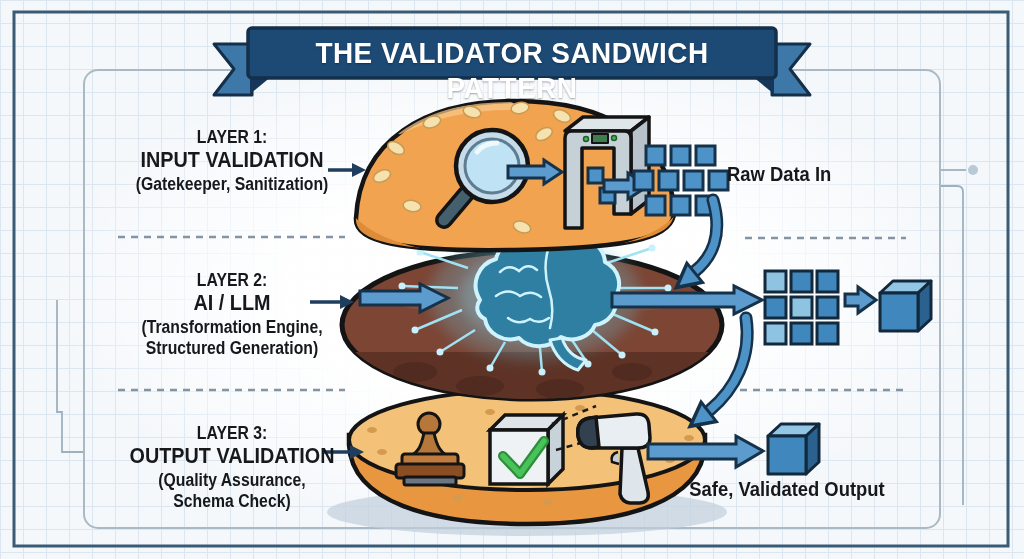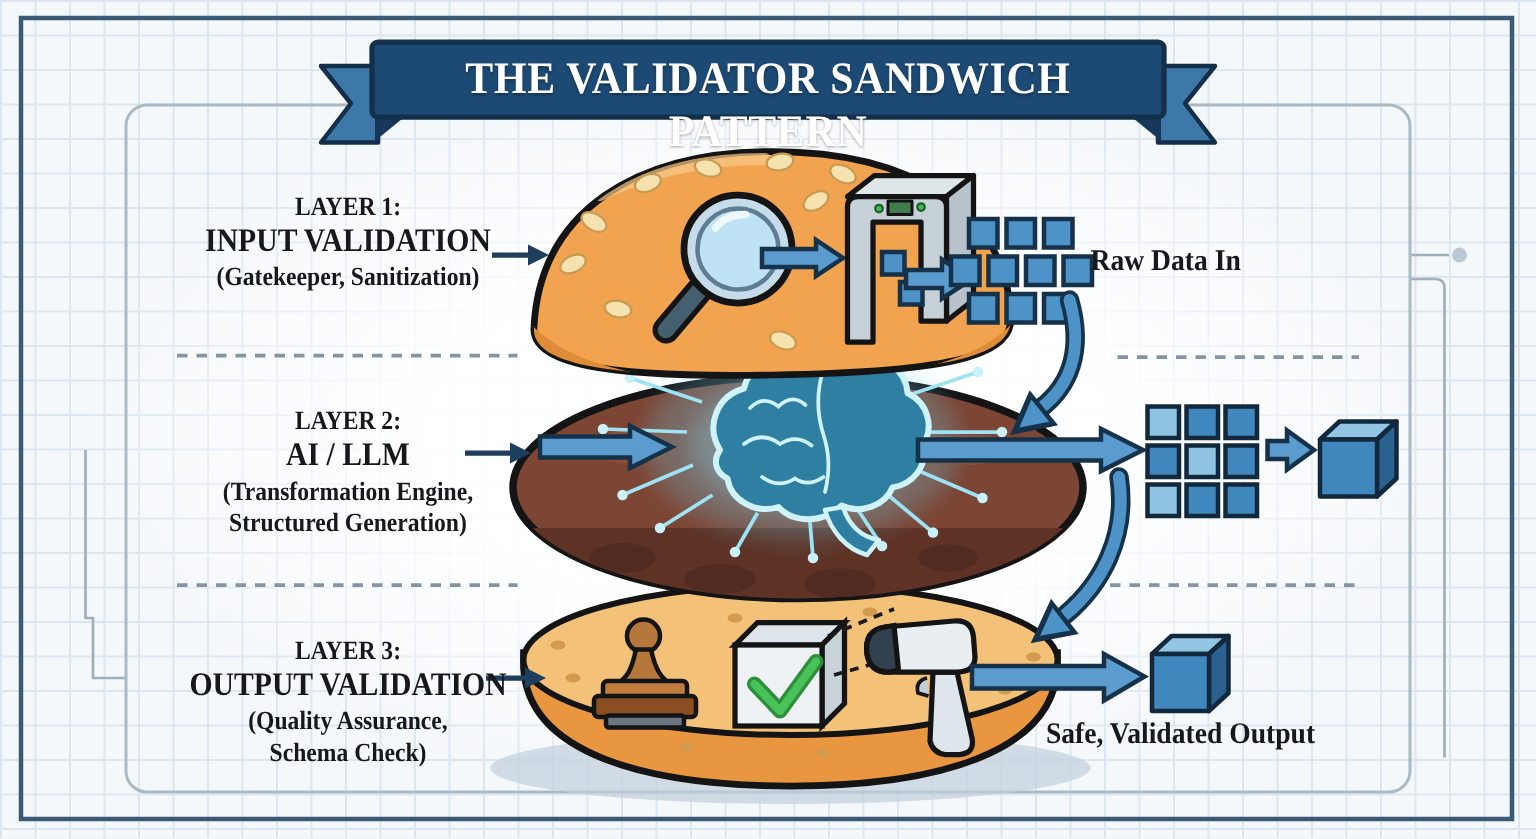--- a/index.html
+++ b/index.html
@@ -3,21 +3,21 @@
 <meta charset="utf-8">
 <style>
   html,body{margin:0;padding:0;background:#e9eef4;}
   .stage{
     position:relative;width:1024px;height:559px;overflow:hidden;
     background-color:#f5f8fb;
     background-image:
       linear-gradient(#dce6f0 1px, transparent 1px),
       linear-gradient(90deg,#dce6f0 1px, transparent 1px);
     background-size:23px 23px;
-    font-family:Liberation Serif, serif;
+    font-family:Liberation Sans, sans-serif;
   }
   .vignette{position:absolute;inset:0;
     background:radial-gradient(ellipse 58% 55% at 50% 52%, rgba(255,255,255,.95) 38%, rgba(255,255,255,0) 78%);}
   svg.art{position:absolute;inset:0;display:block;}
   .txt{position:absolute;font-weight:bold;color:#16181b;line-height:1.15;}
   .title{color:#ffffff;font-size:30px;text-align:center;transform:scaleX(.93);letter-spacing:.5px;
     text-shadow:0 1px 2px rgba(0,0,0,.35);}
   .layer-label{text-align:center;transform:scaleX(.9);}
   .layer-heading{font-size:17.5px;}
   .layer-name{font-size:22px;line-height:1.2;}

